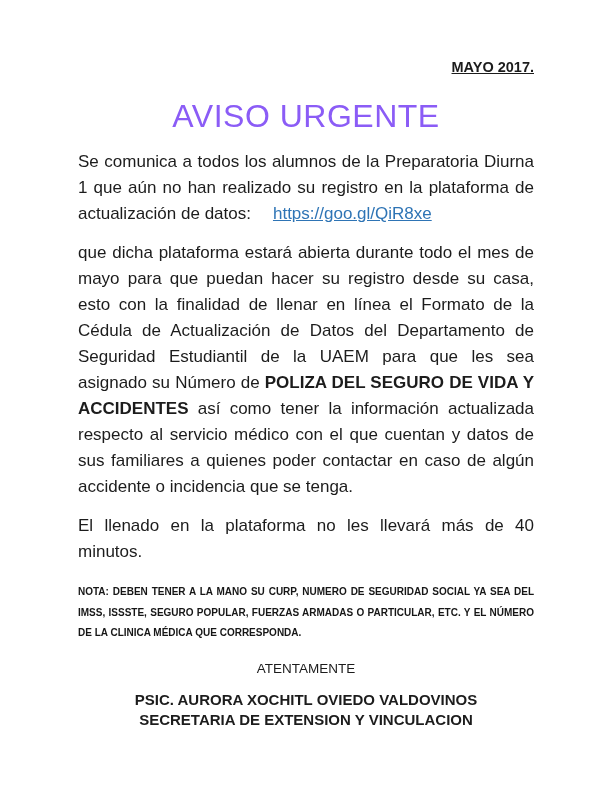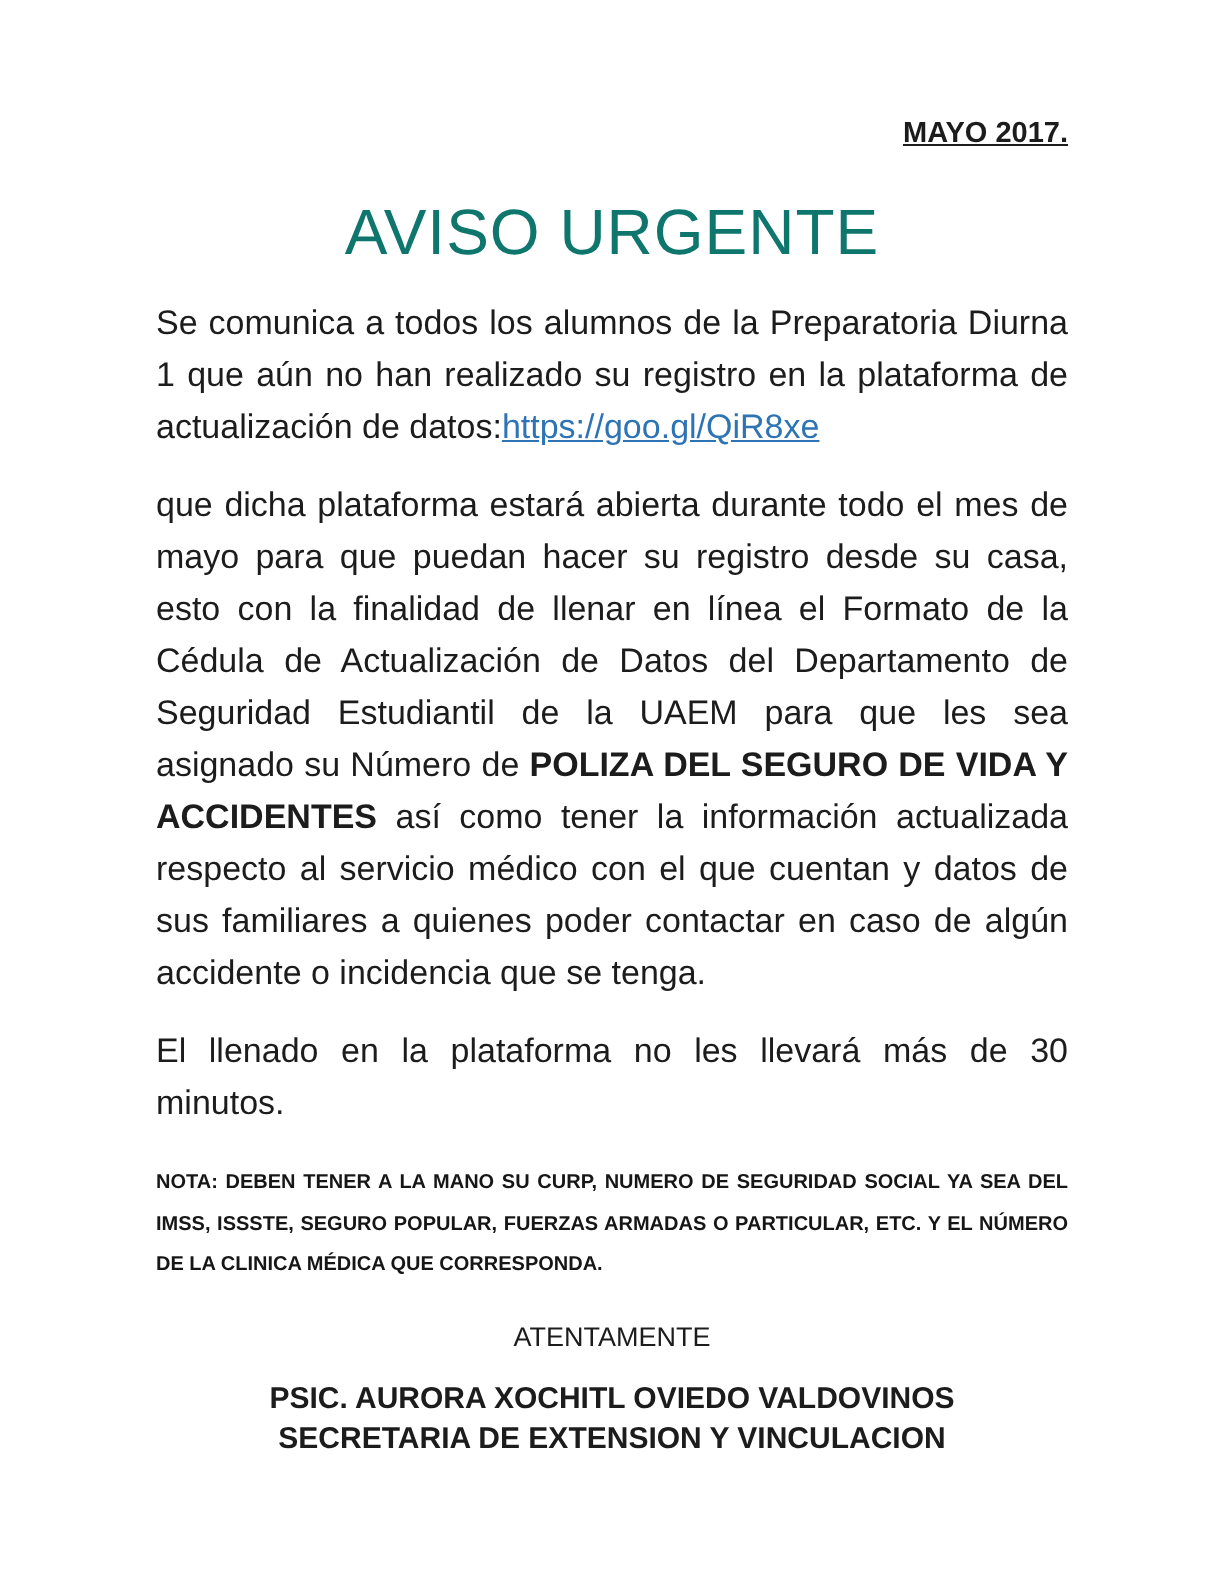--- a/index.html
+++ b/index.html
@@ -21,29 +21,30 @@
     text-decoration: underline;
     line-height: 18px;
   }
   .doc-title {
     margin: 20px 0 10px 0;
     text-align: center;
     font-size: 32px;
     font-weight: 400;
     letter-spacing: 0.5px;
     line-height: 40px;
-    color: #0f766e;
+    color: #8b5cf6;
   }
   p.body-par {
     margin: 13px 0;
     font-size: 17px;
     line-height: 26px;
     text-align: justify;
   }
   .reg-link {
+    margin-left: 22px;
     text-decoration: underline;
     cursor: pointer;
     white-space: nowrap;
   }
   .inline-bold { font-weight: bold; }
   p.nota-par {
     margin: 17px 0 0 0;
     font-size: 10px;
     font-weight: bold;
     line-height: 20.5px;
@@ -71,21 +72,21 @@
 <div class="page">
 
   <div class="date-line">MAYO 2017.</div>
 
   <h1 class="doc-title">AVISO URGENTE</h1>
 
   <p class="body-par"><span>Se comunica a todos los alumnos de la Preparatoria Diurna 1 que aún no han realizado su registro en la plataforma de actualización de datos:</span><a class="reg-link" style="color: rgb(46, 116, 181);">https://goo.gl/QiR8xe</a></p>
 
   <p class="body-par"><span>que dicha plataforma estará abierta durante todo el mes de mayo para que puedan hacer su registro desde su casa, esto con la finalidad de llenar en línea el Formato de la Cédula de Actualización de Datos del Departamento de Seguridad Estudiantil de la UAEM para que les sea asignado su Número de </span><span class="inline-bold">POLIZA DEL SEGURO DE VIDA Y ACCIDENTES</span><span> así como tener la información actualizada respecto al servicio médico con el que cuentan y datos de sus familiares a quienes poder contactar en caso de algún accidente o incidencia que se tenga.</span></p>
 
-  <p class="body-par">El llenado en la plataforma no les llevará más de 30 minutos.</p>
+  <p class="body-par">El llenado en la plataforma no les llevará más de 40 minutos.</p>
 
   <p class="nota-par">NOTA: DEBEN TENER A LA MANO SU CURP, NUMERO DE SEGURIDAD SOCIAL YA SEA DEL IMSS, ISSSTE, SEGURO POPULAR, FUERZAS ARMADAS O PARTICULAR, ETC. Y EL NÚMERO DE LA CLINICA MÉDICA QUE CORRESPONDA.</p>
 
   <div class="closing">ATENTAMENTE</div>
 
   <div class="signature-block">
     <div>PSIC. AURORA XOCHITL OVIEDO VALDOVINOS</div>
     <div>SECRETARIA DE EXTENSION Y VINCULACION</div>
   </div>
 

